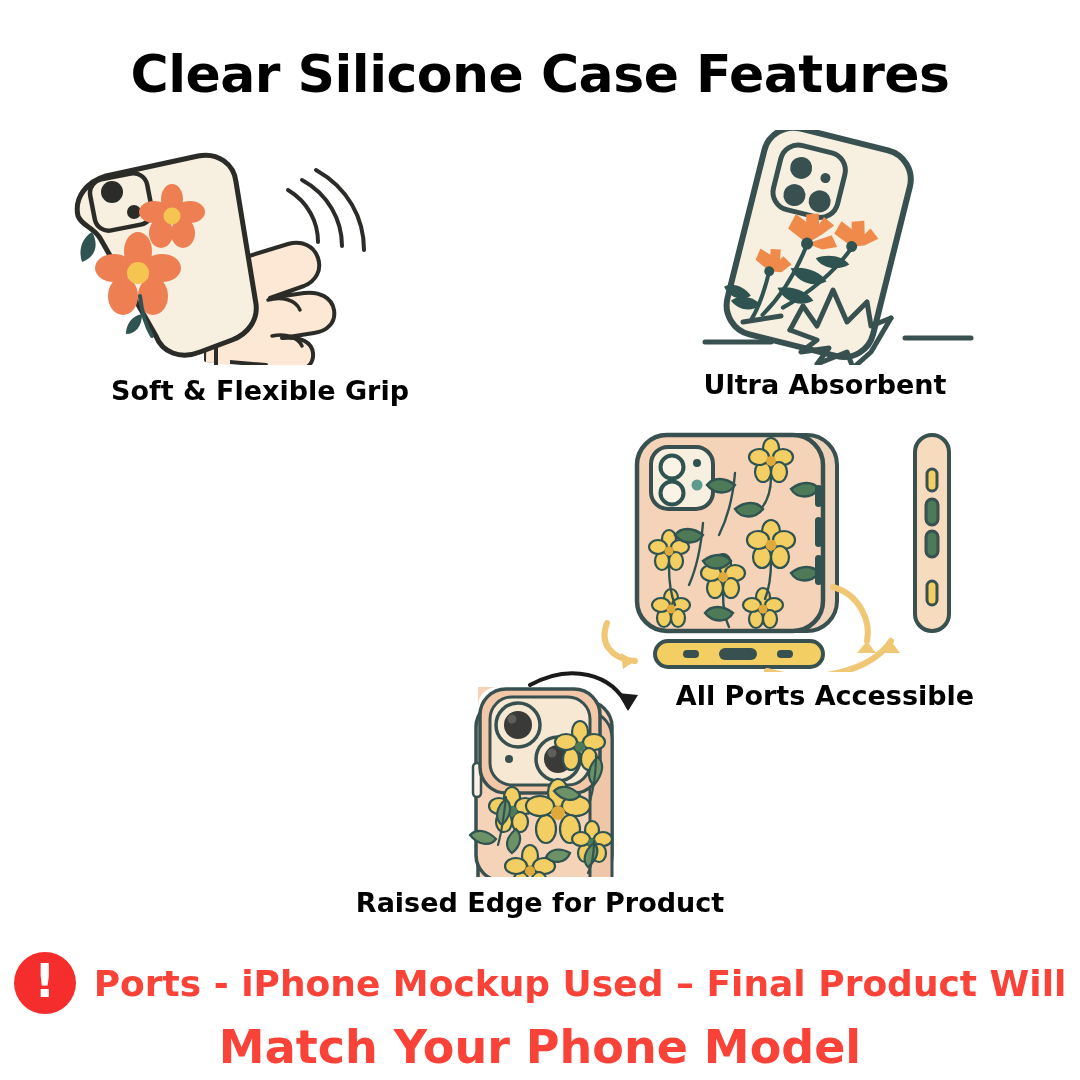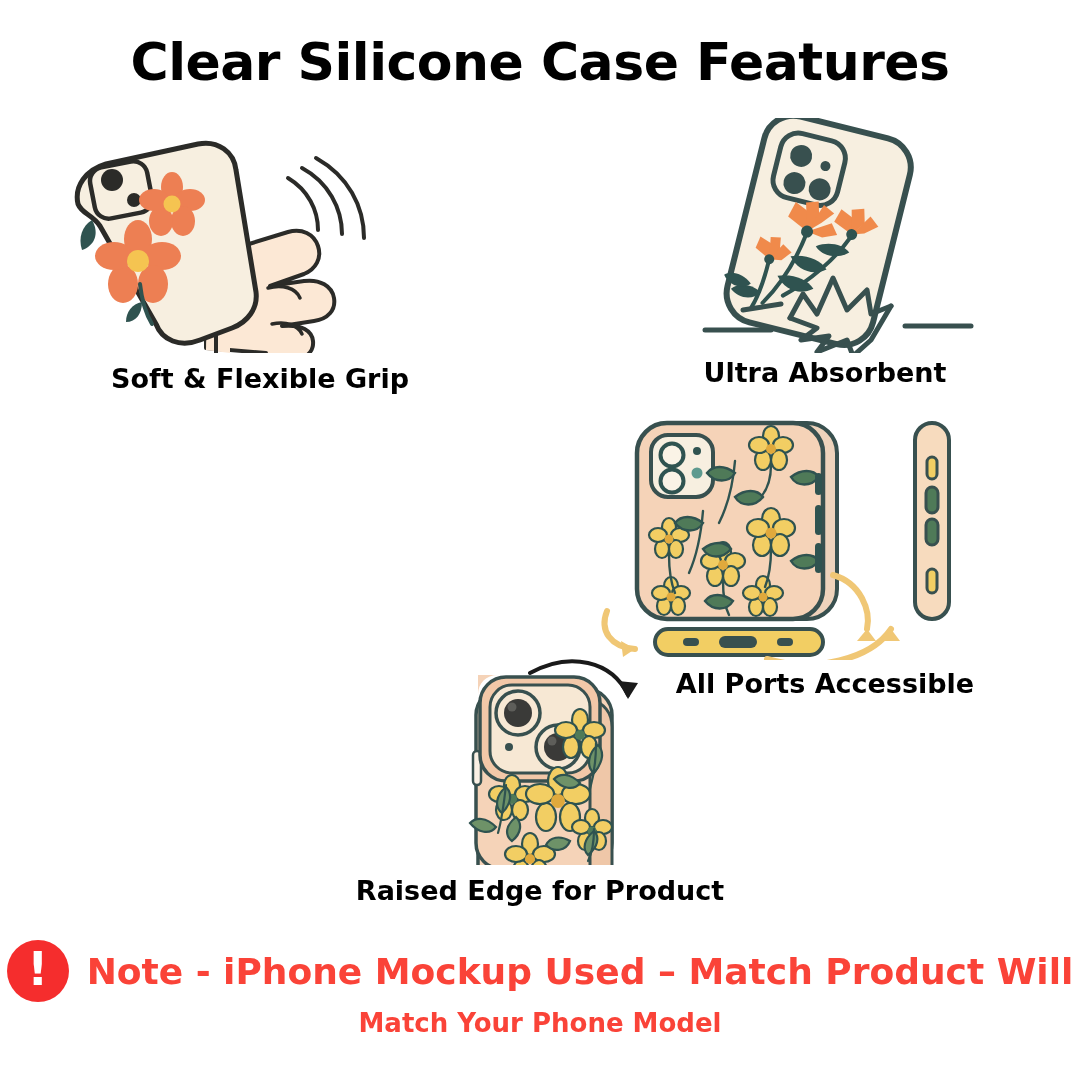--- a/index.html
+++ b/index.html
@@ -12,20 +12,21 @@
     height: 1080px;
     font-family: "Liberation Sans", sans-serif;
     overflow: hidden;
     position: relative;
   }
   .page {
     position: relative;
     width: 1080px;
     height: 787px;
     background: #ffffff;
+    margin-top: 12px;
   }
 
   
   .title {
     position: absolute;
     top: 32px;
     left: 0;
     width: 1080px;
     text-align: center;
     font-size: 52px;
@@ -100,21 +101,21 @@
   }
   .note-text {
     color: #FA4338;
     font-size: 36px;
     font-weight: bold;
     font-family: "DejaVu Sans", sans-serif;
     white-space: nowrap;
   }
   .note-line2 {
     color: #FA4338;
-    font-size: 26px;
+    font-size: 46px;
     font-weight: bold;
     font-family: "DejaVu Sans", sans-serif;
     margin-top: 6px;
     text-align: center;
     white-space: nowrap;
   }
 </style>
 </head>
 <body>
 
@@ -475,18 +476,18 @@
       </svg>
     </div>
     <div class="caption">Raised Edge for Product</div>
   </div>
 
   <div class="note-wrap">
     <div class="note-line1">
       <div class="note-icon">
         <span>!</span>
       </div>
-      <div class="note-text">Note - iPhone Mockup Used – Match Product Will</div>
+      <div class="note-text">Ports - iPhone Mockup Used – Final Product Will</div>
     </div>
     <div class="note-line2">Match Your Phone Model</div>
   </div>
 
 </div>
 
 </body></html>

